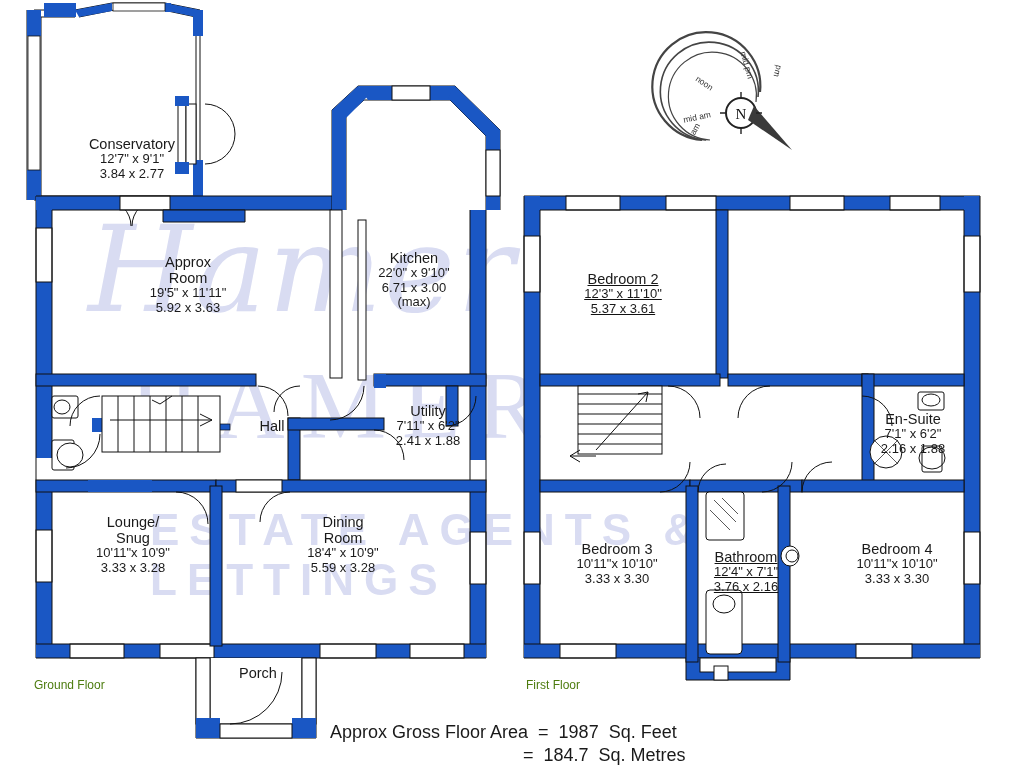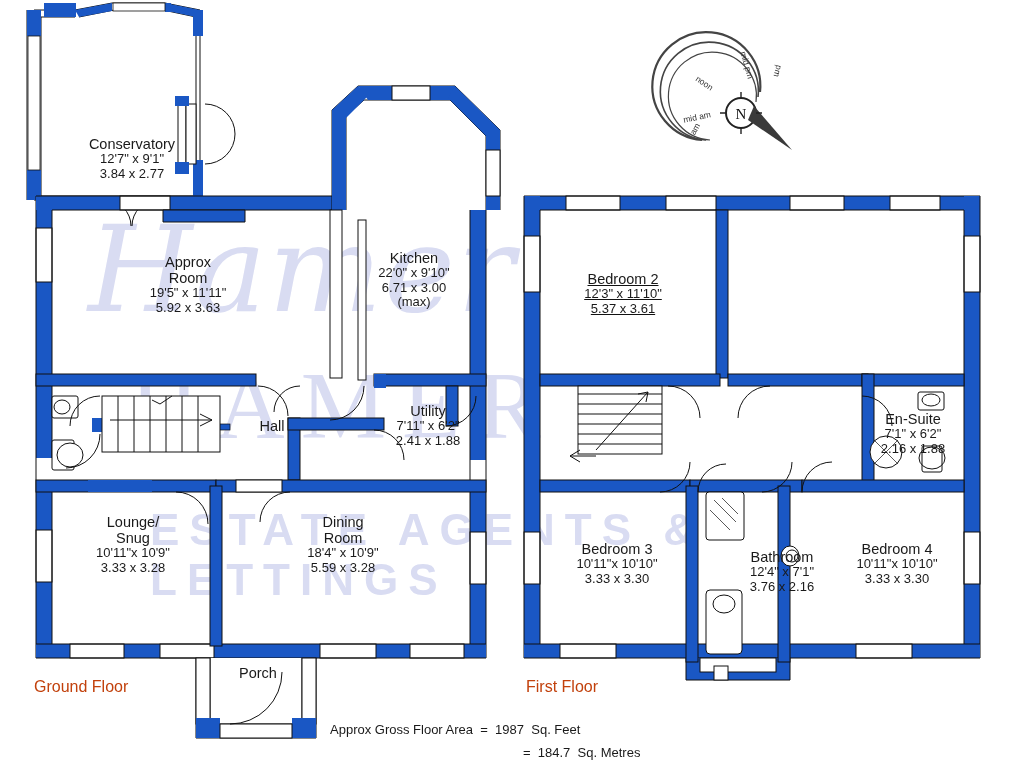--- a/index.html
+++ b/index.html
@@ -4,22 +4,22 @@
 <style>
   html,body{margin:0;padding:0;background:#ffffff;}
   body{width:1024px;height:768px;position:relative;overflow:hidden;
        font-family:"Liberation Sans", sans-serif; color:#111;}
   #stage{position:absolute;left:0;top:0;width:1024px;height:768px;}
   svg.plan{position:absolute;left:0;top:0;width:1024px;height:768px;}
   .lbl{position:absolute;text-align:center;line-height:1.12;white-space:nowrap;}
   .lbl .nm{font-size:14.5px;color:#1a1a1a;}
   .lbl .dim{font-size:13px;color:#1a1a1a;}
   .lbl .sub{font-size:13px;color:#1a1a1a;}
-  .floorname{position:absolute;font-size:16px;color:#c2410c;}
-  .areatxt{position:absolute;font-size:13px;color:#1a1a1a;white-space:pre;}
+  .floorname{position:absolute;font-size:12px;color:#4d7c0f;}
+  .areatxt{position:absolute;font-size:18px;color:#1a1a1a;white-space:pre;}
   .wm{position:absolute;pointer-events:none;}
   .wm1{font-size:120px;color:#d9dcf2;font-family:"DejaVu Serif",serif;font-style:italic;letter-spacing:2px;}
   .wm2{font-size:96px;color:#d9dcf2;font-family:"Liberation Serif",serif;letter-spacing:16px;}
   .wm3{font-size:44px;color:#d9dcf2;font-family:"Liberation Sans",sans-serif;font-weight:bold;letter-spacing:10px;}
   .compasslbl{position:absolute;font-size:8.5px;color:#333;}
 </style>
 </head>
 <body>
 
 <div id="stage">
@@ -354,21 +354,21 @@
     <div class="dim">7'1"   x   6'2"</div>
     <div class="dim">2.16  x  1.88</div>
   </div>
 
   <div class="lbl" style="left:546px;top:541px;width:142px;">
     <div class="nm">Bedroom 3</div>
     <div class="dim">10'11"x 10'10"</div>
     <div class="dim">3.33  x  3.30</div>
   </div>
 
-  <div class="lbl" style="left:726px;top:549px;width:112px;">
+  <div class="lbl" style="left:690px;top:549px;width:112px;text-decoration:underline;">
     <div class="nm">Bathroom</div>
     <div class="dim">12'4"  x   7'1"</div>
     <div class="dim">3.76  x  2.16</div>
   </div>
 
   <div class="lbl" style="left:826px;top:541px;width:142px;">
     <div class="nm">Bedroom 4</div>
     <div class="dim">10'11"x 10'10"</div>
     <div class="dim">3.33  x  3.30</div>
   </div>

